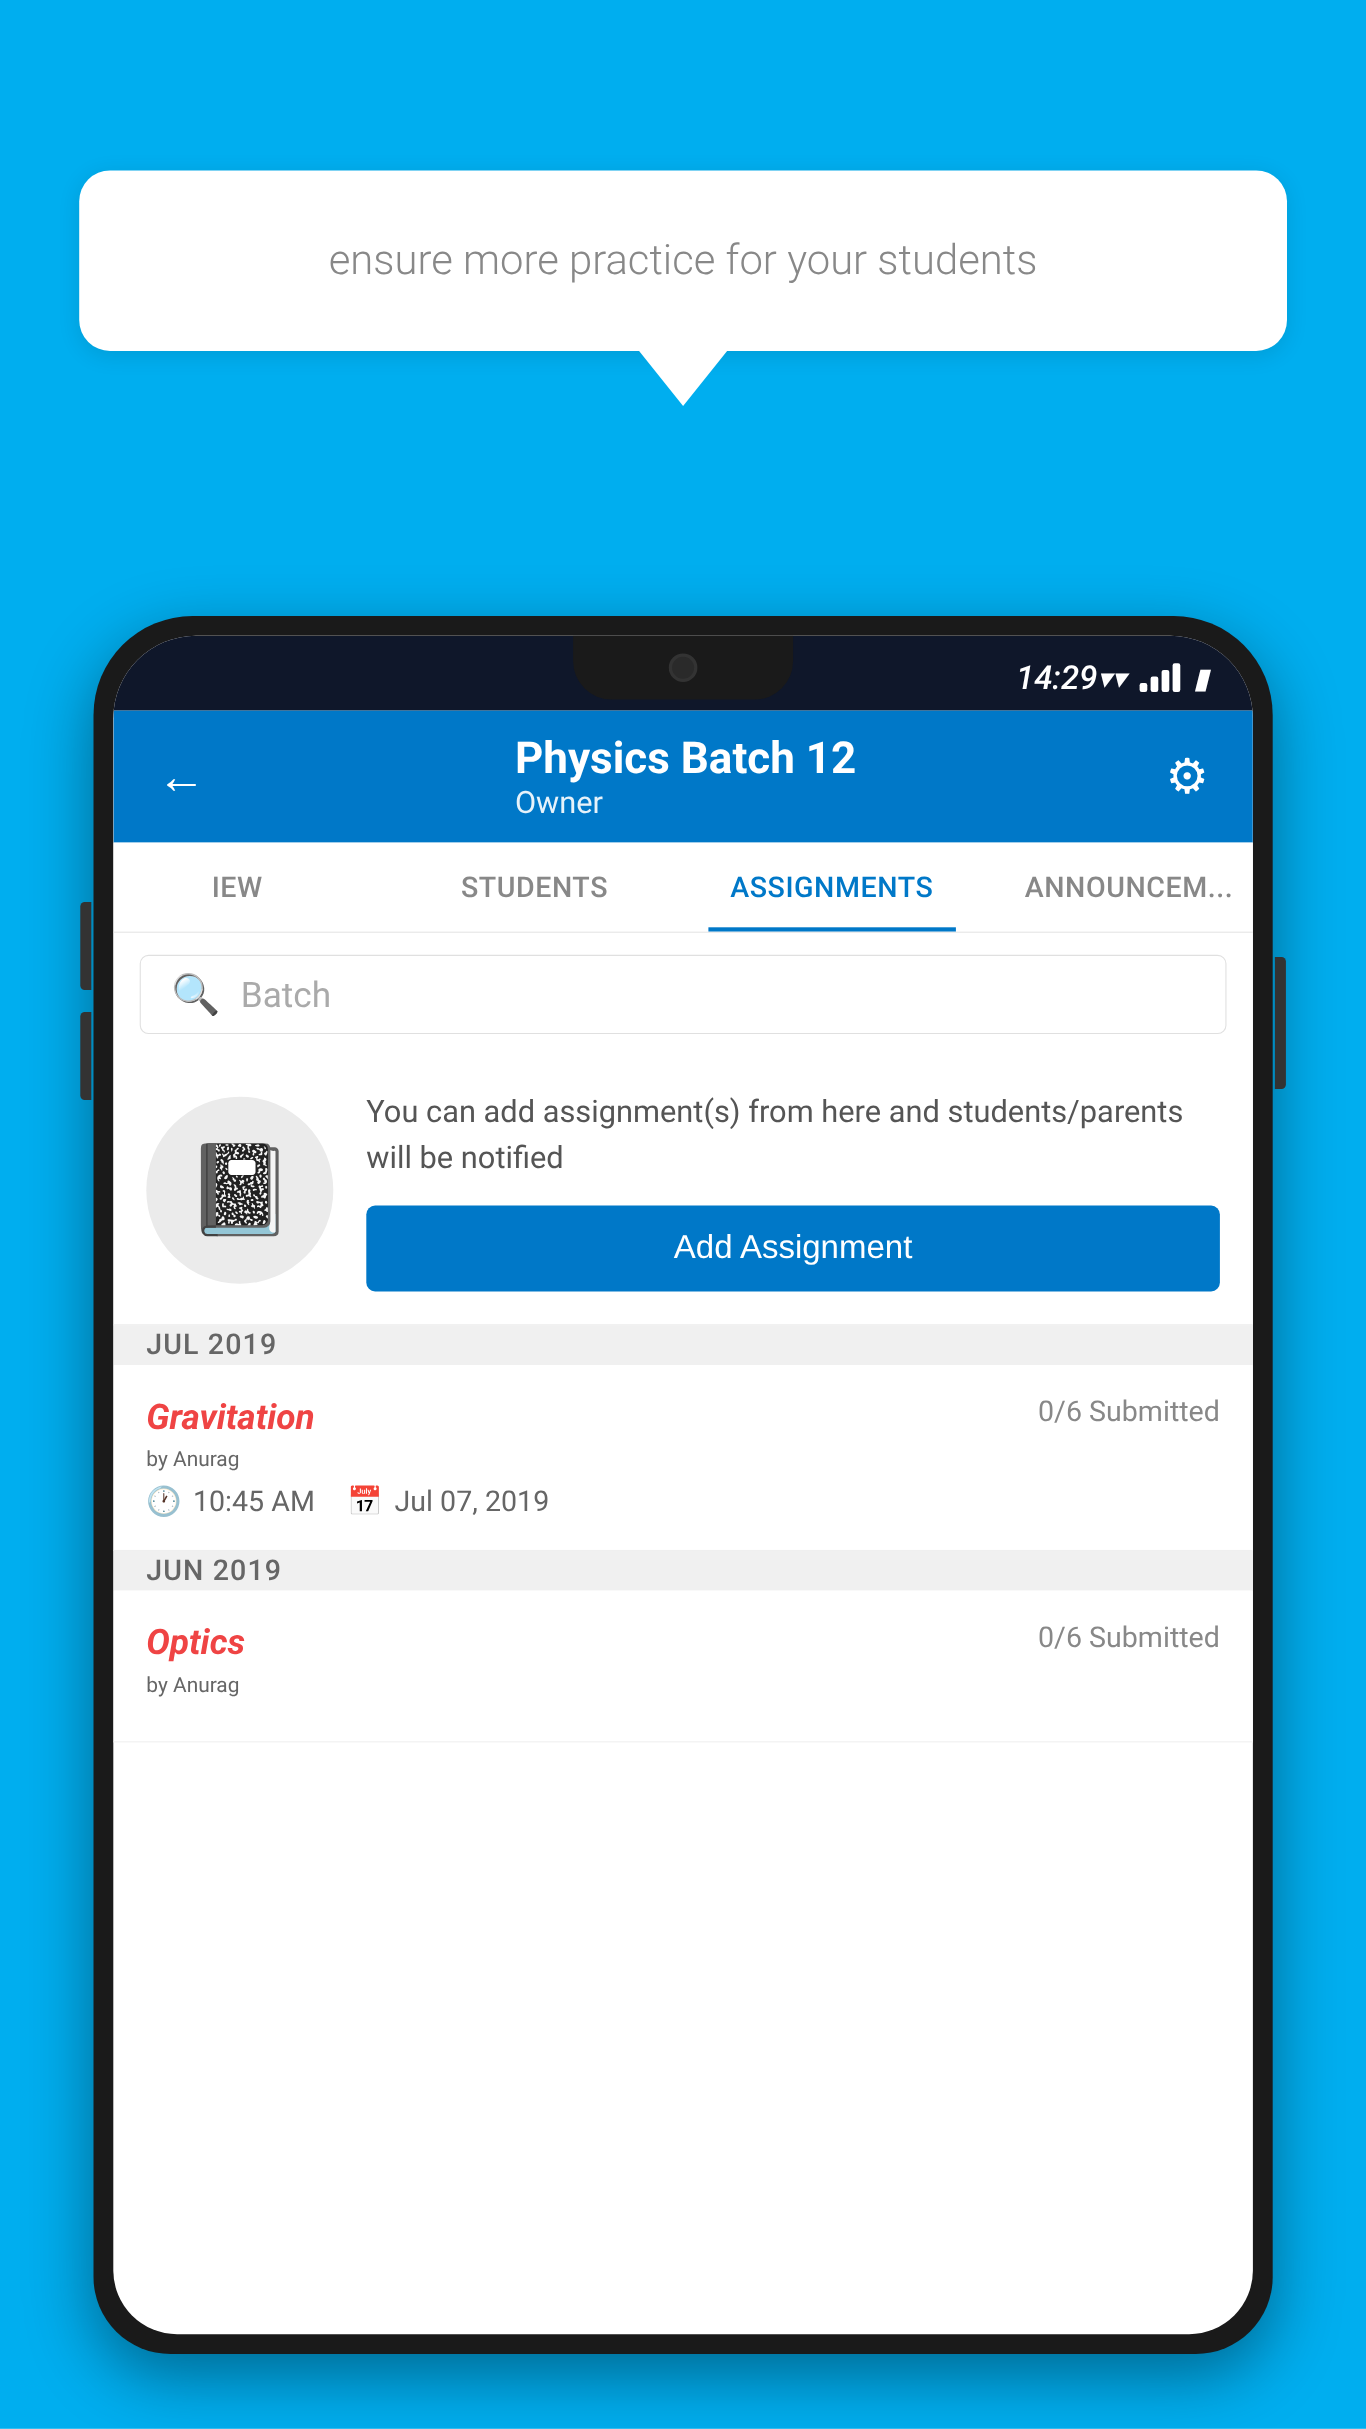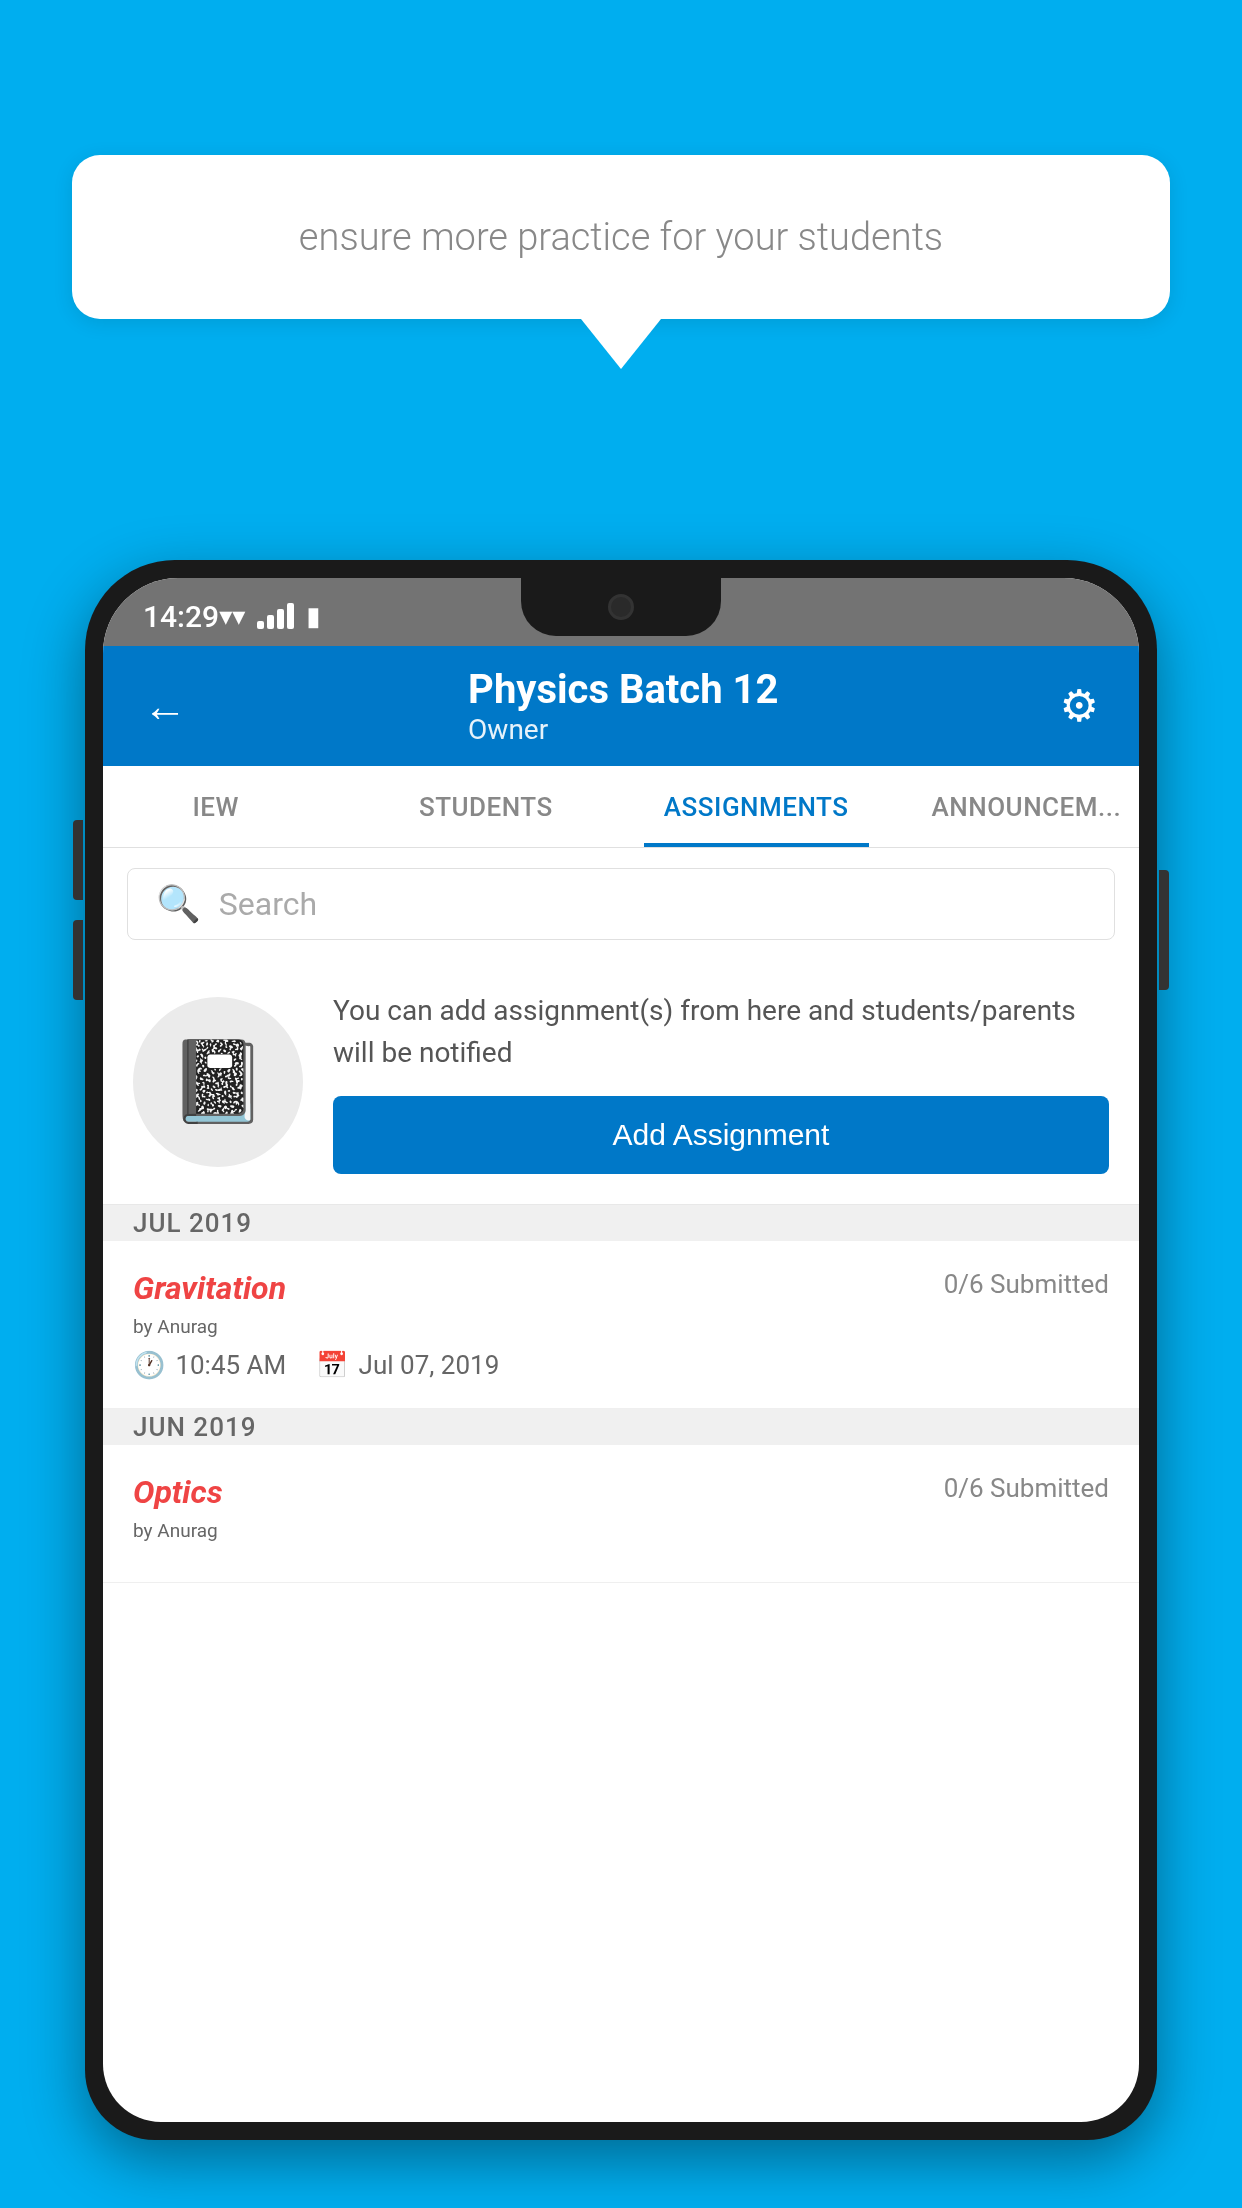--- a/index.html
+++ b/index.html
@@ -101,27 +101,28 @@
     .camera-dot {
       width: 26px;
       height: 26px;
       background: #2a2a2a;
       border-radius: 50%;
       border: 3px solid #333;
     }
 
     
     .status-bar {
-      background: #737373;
+      background: #0f172a;
       height: 68px;
       display: flex;
       align-items: center;
-      justify-content: flex-start;
+      justify-content: flex-end;
       padding: 0 40px;
       padding-top: 8px;
+      font-style: italic;
     }
 
     .status-time {
       color: white;
       font-size: 30px;
       font-weight: 500;
     }
 
     .status-icons {
       display: flex;
@@ -458,21 +459,21 @@
             <span>ASSIGNMENTS</span>
           </div>
           <div class="tab">
             <span>ANNOUNCEM...</span>
           </div>
         </div>
 
         <div class="search-container">
           <div class="search-bar">
             <span class="search-icon-svg">🔍</span>
-            <span class="search-placeholder">Search</span>
+            <span class="search-placeholder">Batch</span>
           </div>
         </div>
 
         <div class="info-card">
           <div class="assignment-icon-circle">
             <span class="notebook-icon">📓</span>
           </div>
           <div class="info-card-right">
             <div class="info-text">You can add assignment(s) from here and students/parents will be notified</div>
             <button class="add-assignment-btn">Add Assignment</button>

